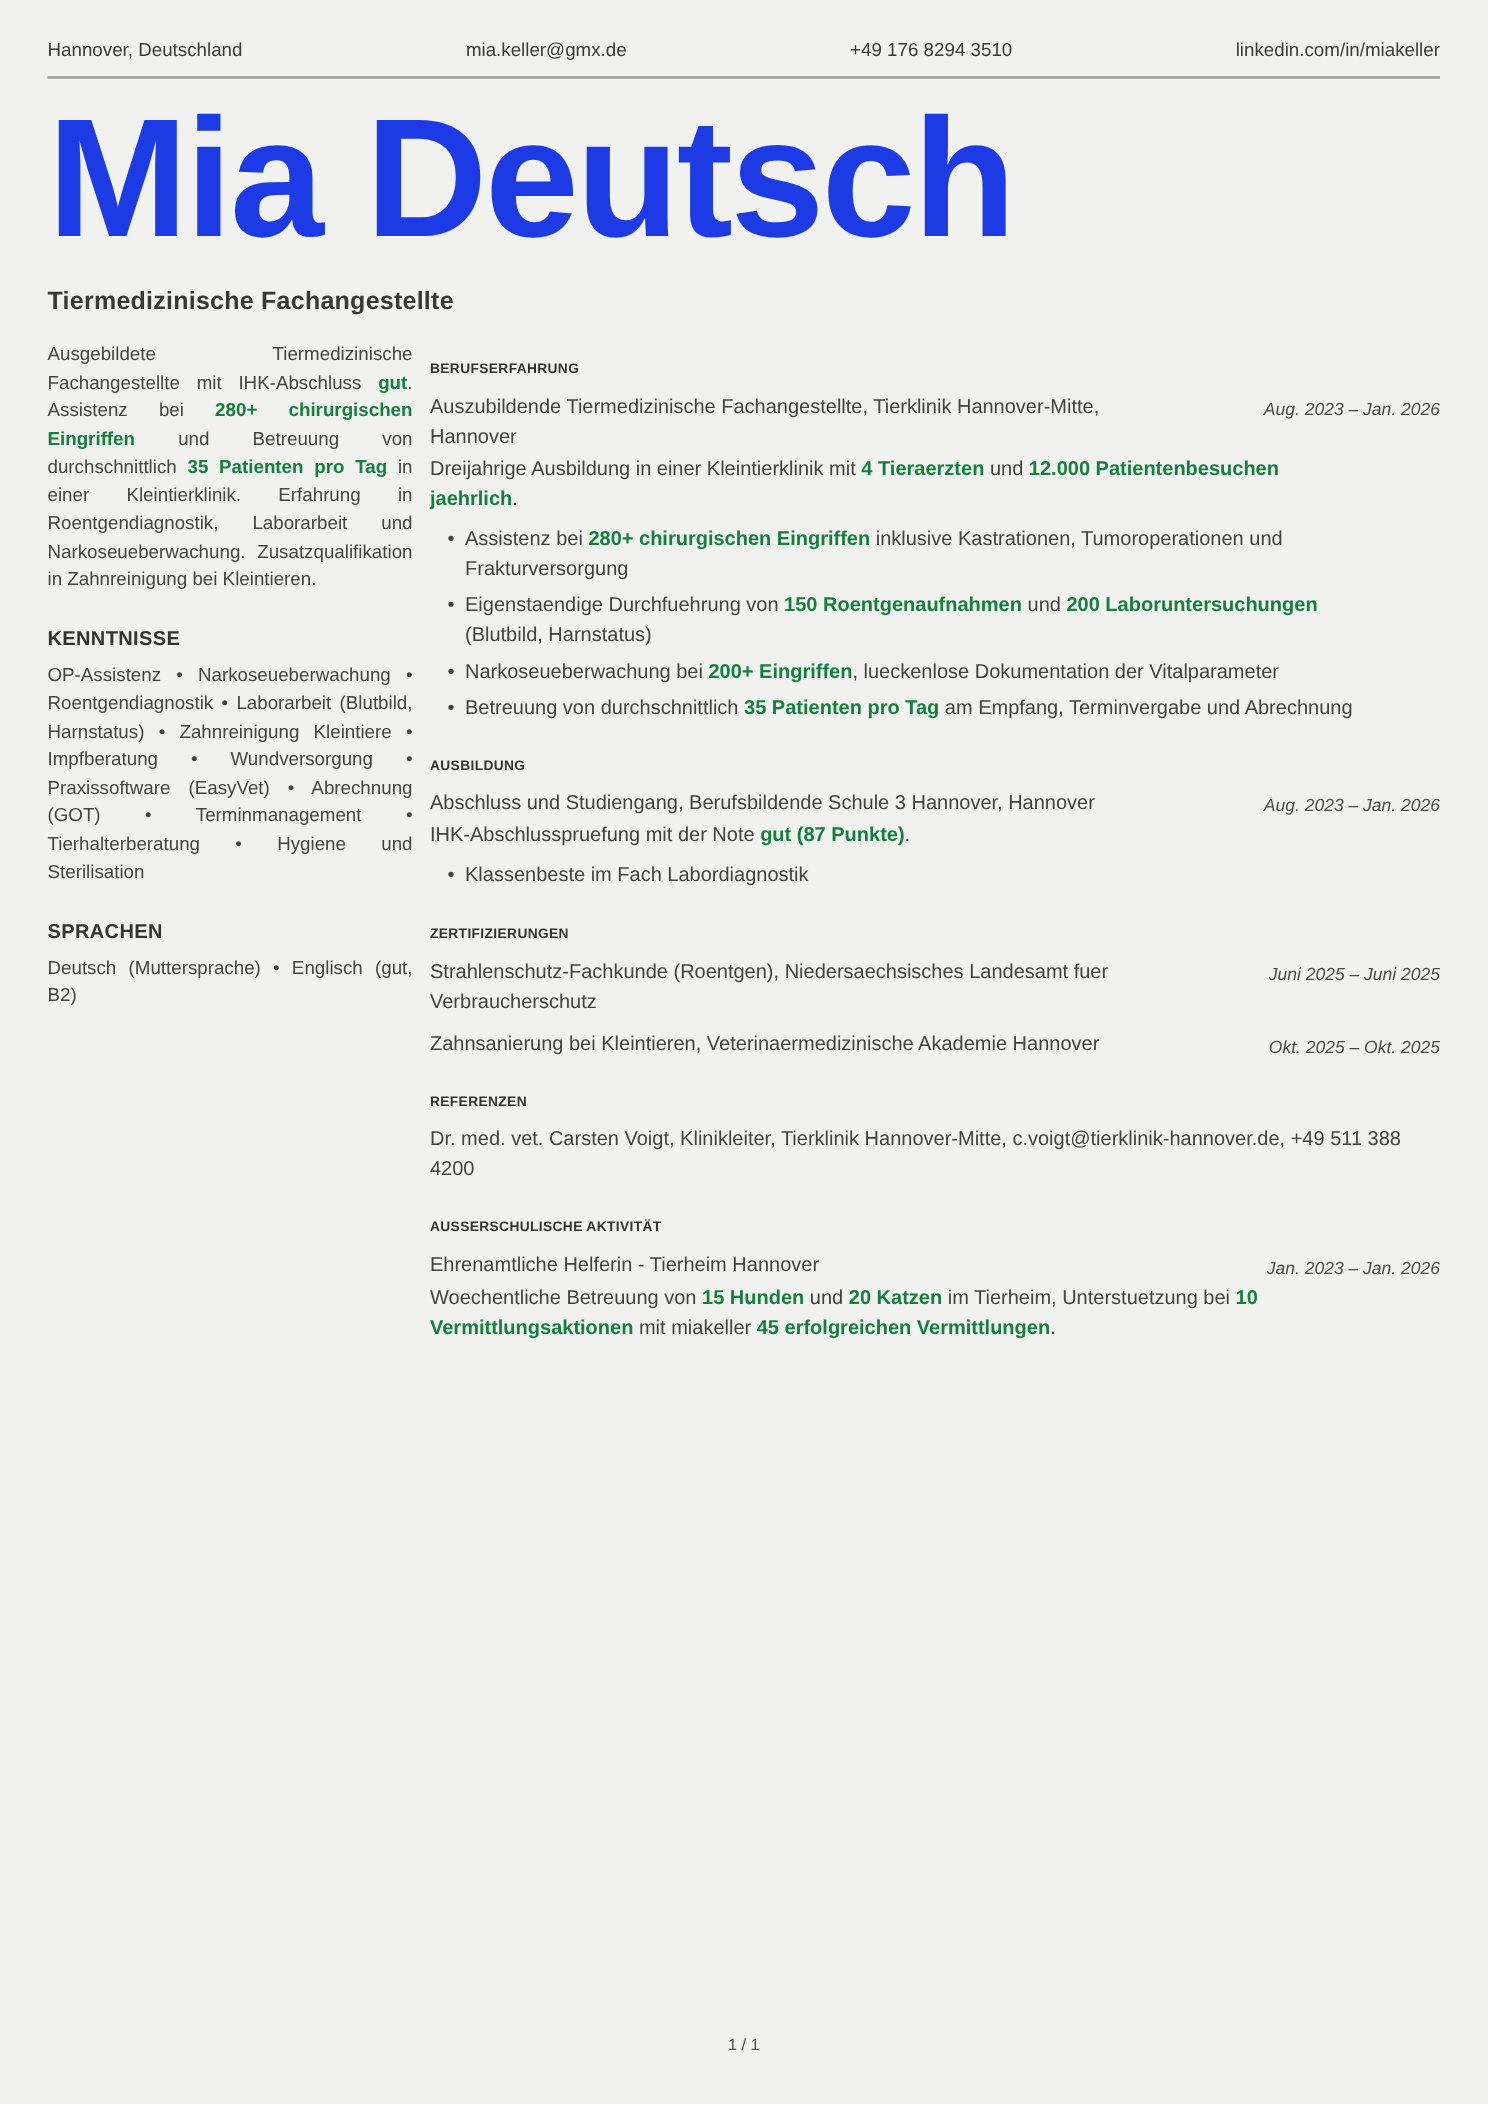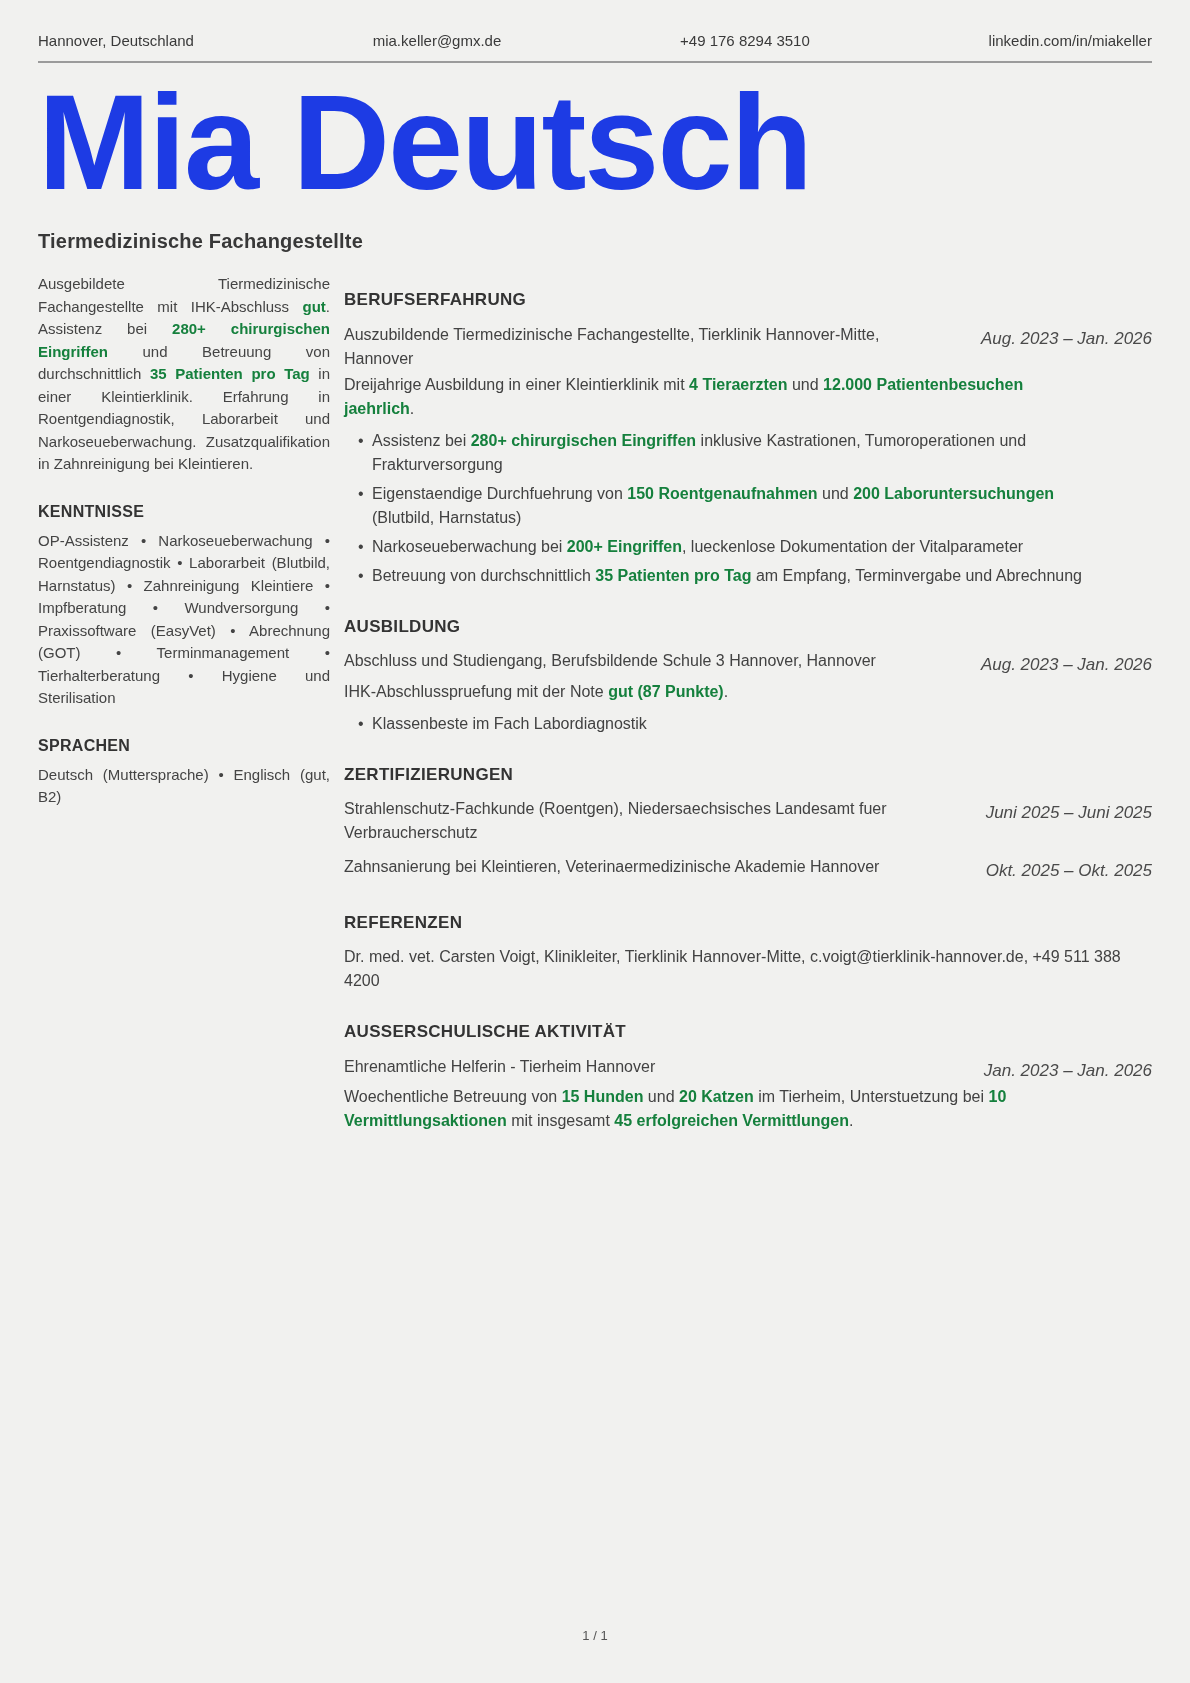--- a/index.html
+++ b/index.html
@@ -71,38 +71,38 @@
   }
   .right-col {
     flex: 1 1 auto;
     margin-left: 14px;
     font-size: 16px;
     line-height: 1.5;
     color: #424242;
     padding-top: 14px;
   }
   .right-col h3 {
-    font-size: 17px;
+    font-size: 11px;
     font-weight: 800;
     color: #333;
     letter-spacing: 0.3px;
     margin: 0 0 10px 0;
   }
   .section { margin-bottom: 26px; }
   .section:last-child { margin-bottom: 0; }
   .entry-head {
     display: flex;
     justify-content: space-between;
     align-items: flex-start;
   }
   .entry-title {
     max-width: 560px;
   }
   .entry-date {
-    font-size: 17px;
+    font-size: 14px;
     font-style: italic;
     color: #4a4a4a;
     white-space: nowrap;
     margin-left: auto;
     padding-top: 3px;
   }
   .entry-desc { max-width: 745px; margin-top: 2px; }
   .cert-entry { margin-bottom: 10px; }
   .cert-entry .entry-title { max-width: 560px; }
   .bullets {
@@ -216,21 +216,21 @@
         <p class="plain-block">Dr. med. vet. Carsten Voigt, Klinikleiter, Tierklinik Hannover-Mitte, c.voigt@tierklinik-hannover.de, +49 511 388 4200</p>
       </section>
 
       <section class="section">
         <h3>AUSSERSCHULISCHE AKTIVITÄT</h3>
         <div class="entry">
           <div class="entry-head">
             <span class="entry-title">Ehrenamtliche Helferin - Tierheim Hannover</span>
             <span class="entry-date">Jan. 2023 – Jan. 2026</span>
           </div>
-          <p class="entry-desc"><span>Woechentliche Betreuung von </span><span class="b">15 Hunden</span><span> und </span><span class="b">20 Katzen</span><span> im Tierheim, Unterstuetzung bei </span><span class="b">10 Vermittlungsaktionen</span><span> mit insgesamt </span><span class="b">45 erfolgreichen Vermittlungen</span><span>.</span></p>
+          <p class="entry-desc"><span>Woechentliche Betreuung von </span><span class="b">15 Hunden</span><span> und </span><span class="b">20 Katzen</span><span> im Tierheim, Unterstuetzung bei </span><span class="b">10 Vermittlungsaktionen</span><span> mit miakeller </span><span class="b">45 erfolgreichen Vermittlungen</span><span>.</span></p>
         </div>
       </section>
 
     </main>
   </div>
 
   <footer class="footer">1 / 1</footer>
 </div>
 
 </body></html>

